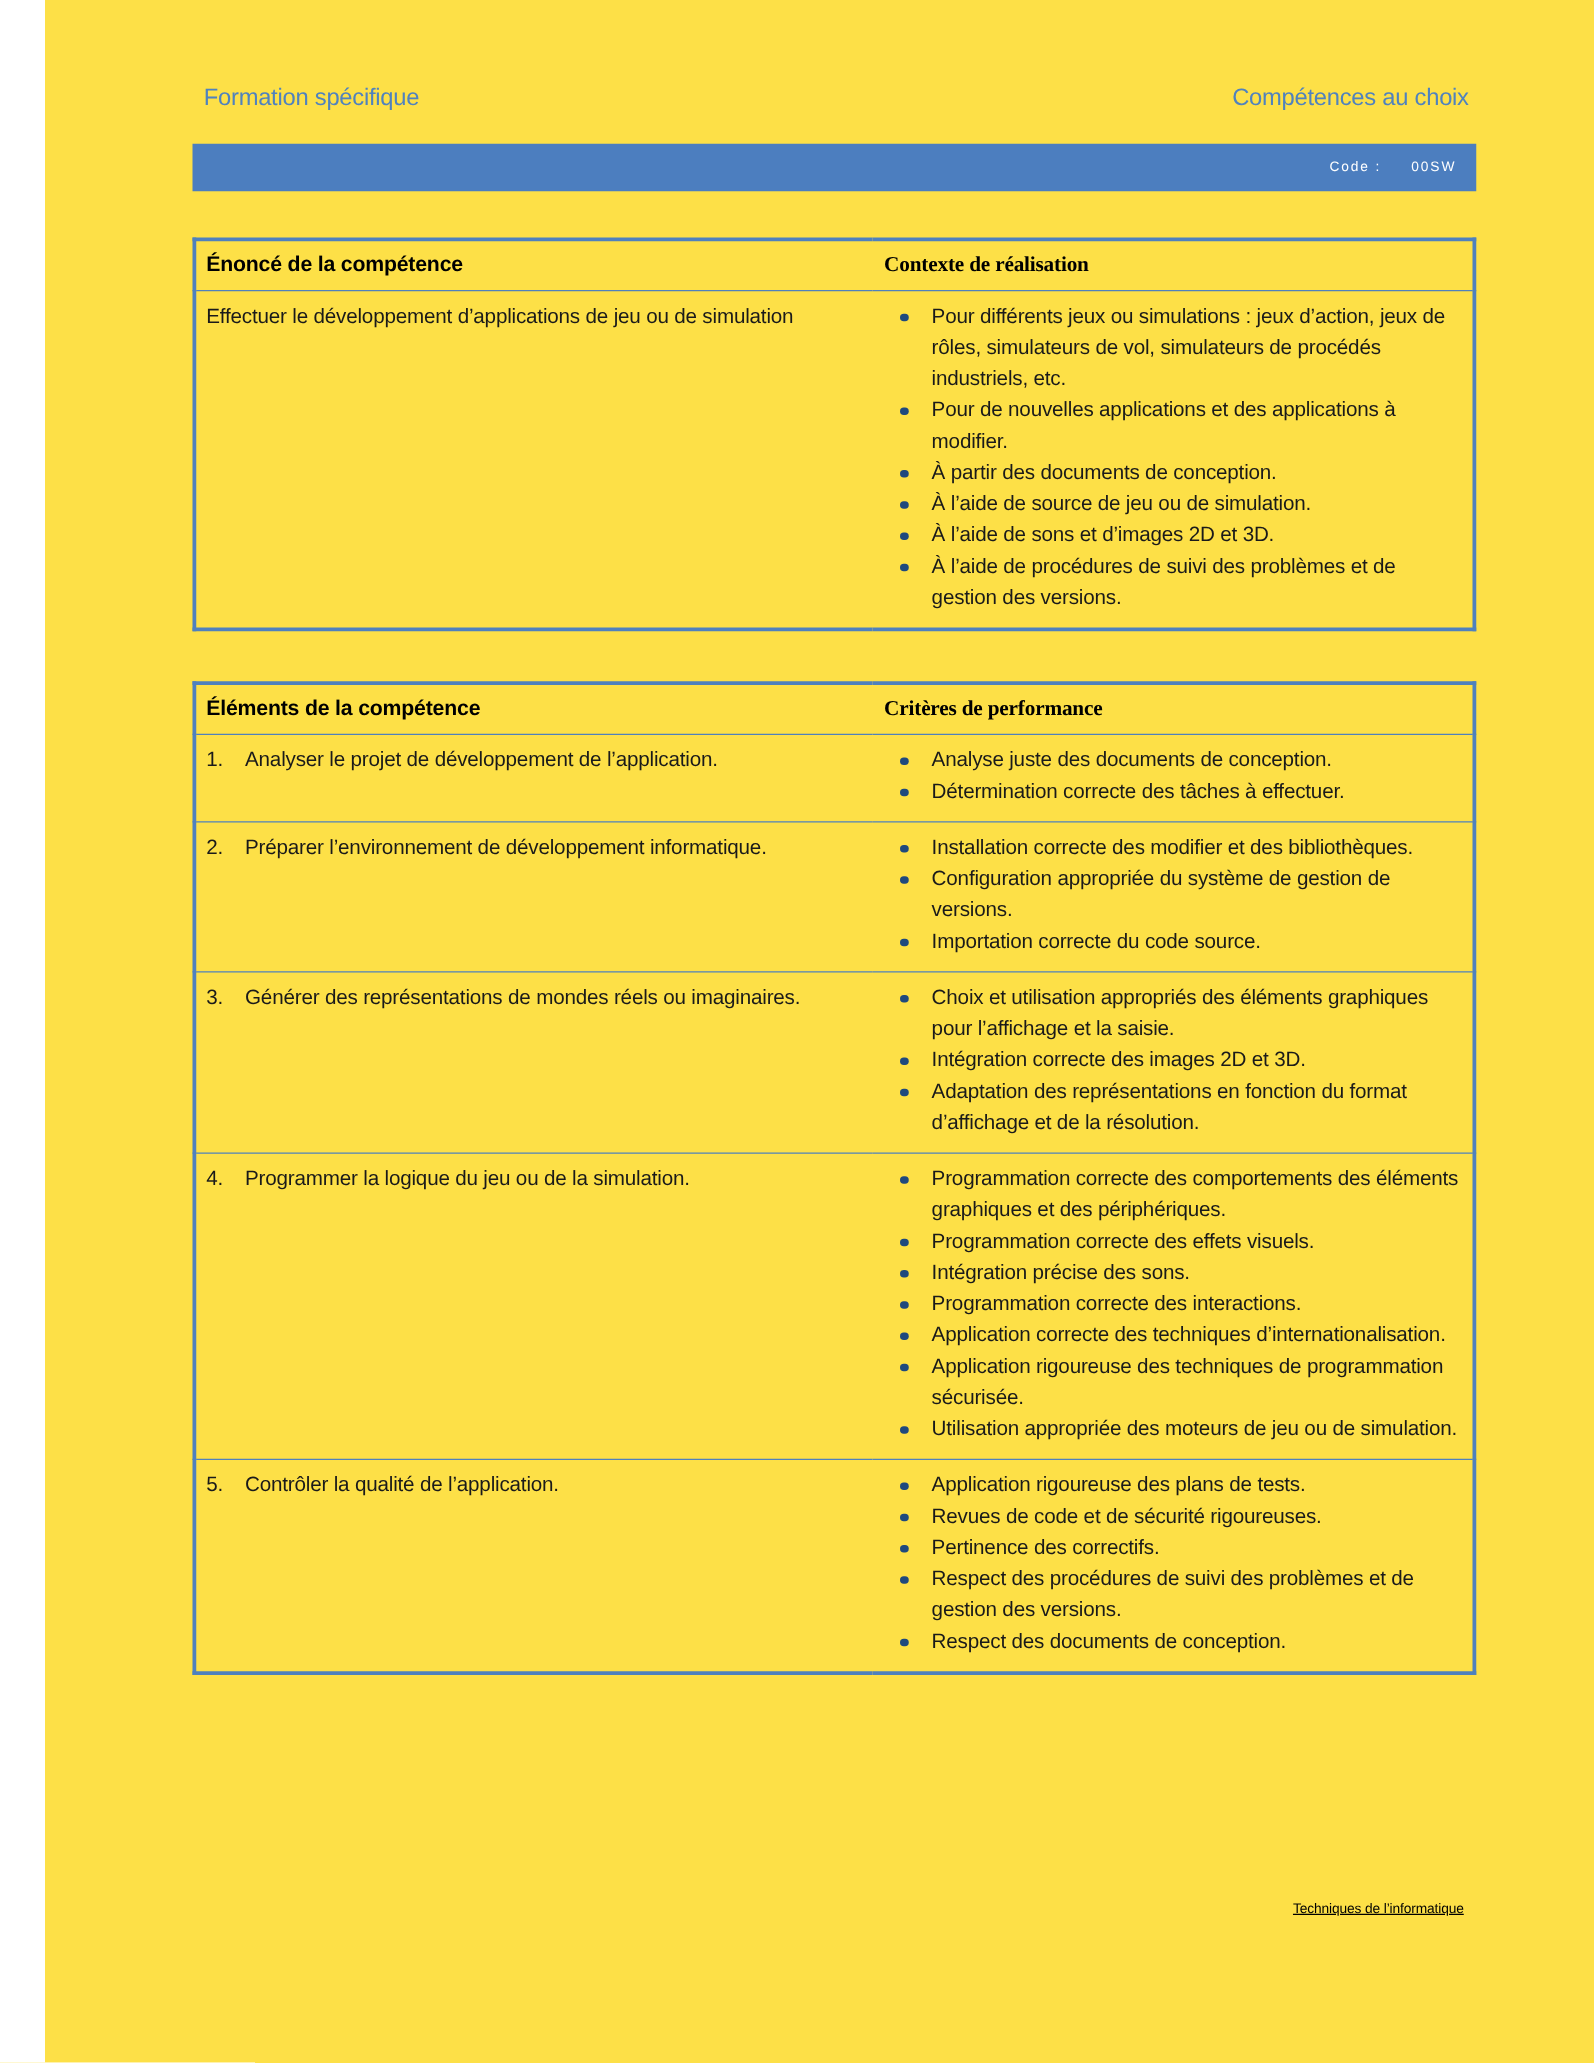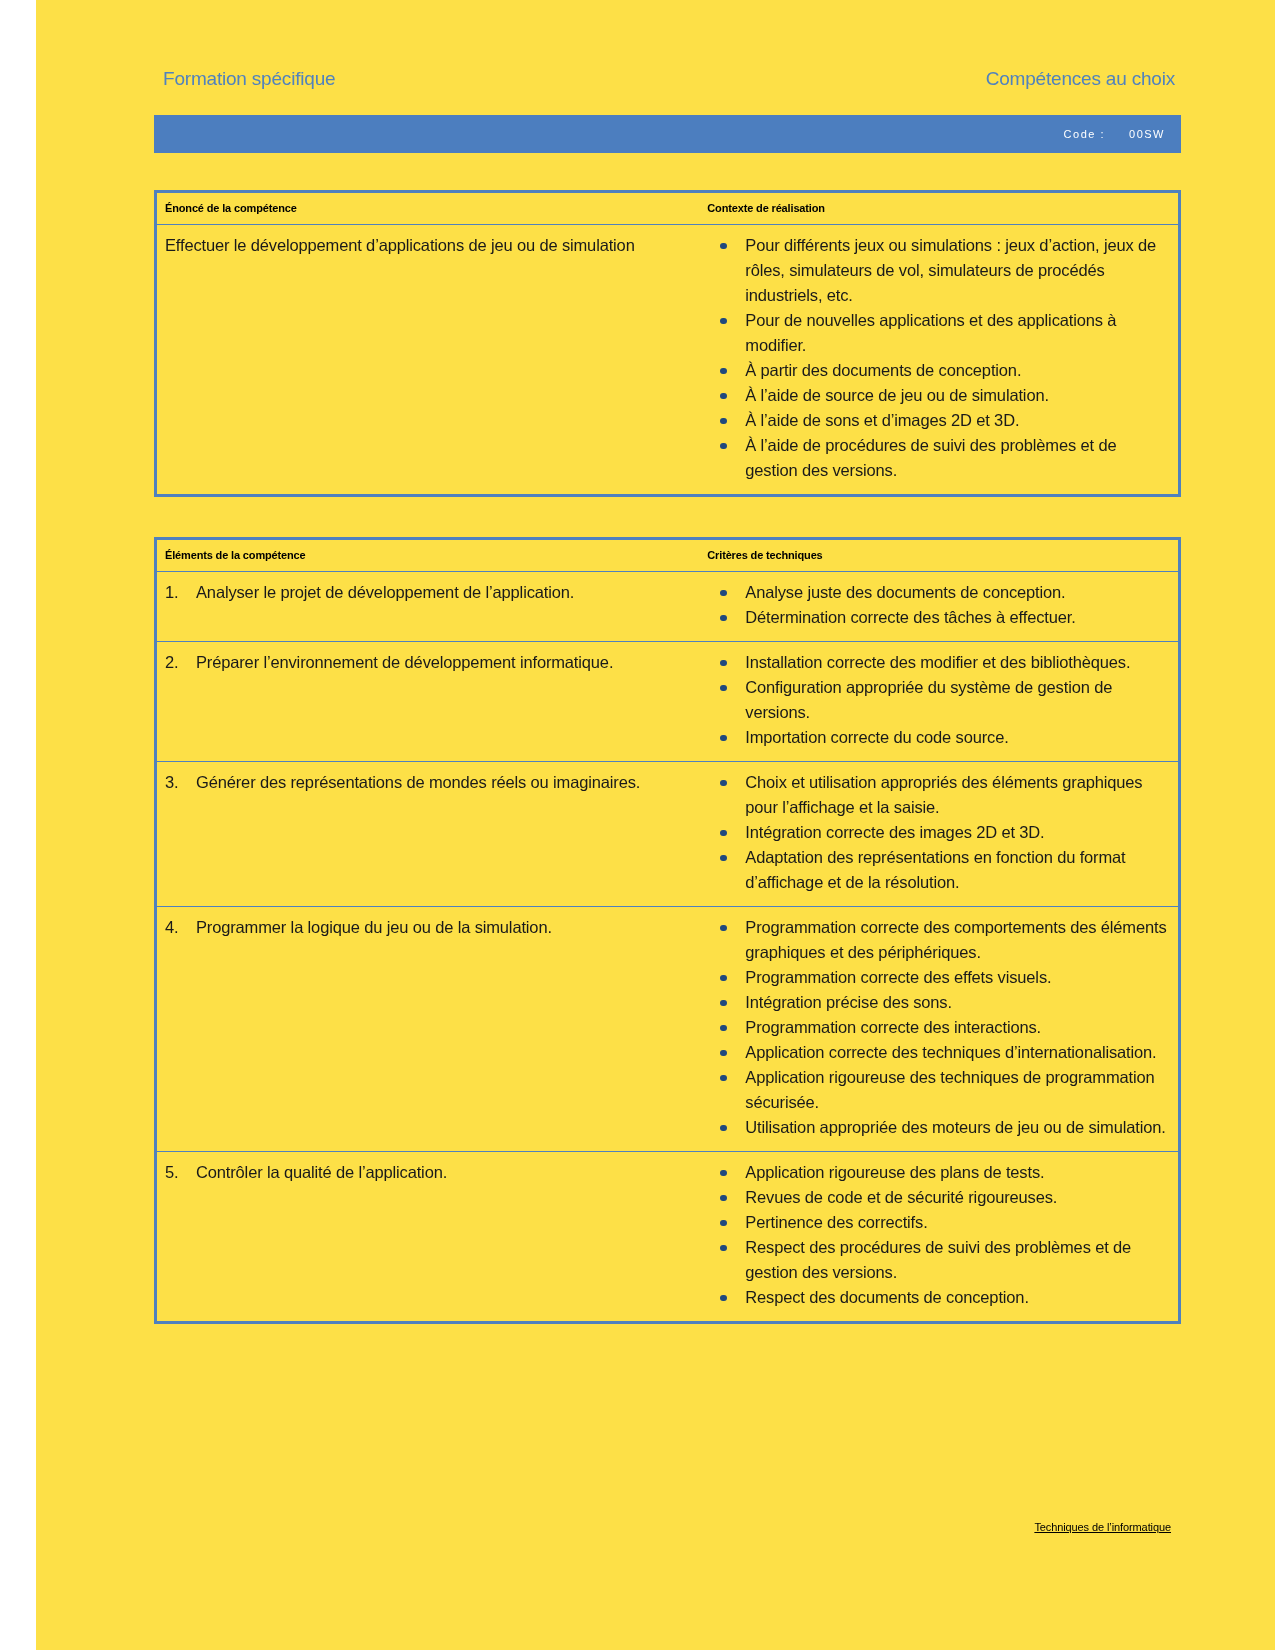--- a/index.html
+++ b/index.html
@@ -22,22 +22,22 @@
 
   
   .section-headings{position:relative;margin-top:27px;height:27px;}
   .heading{position:absolute;top:0;font-size:20px;font-weight:bold;color:var(--heading);letter-spacing:-0.3px;}
   .heading.objectif{left:9px;}
   .heading.standard{left:527px;}
 
   
   .comp-table{width:100%;border-collapse:collapse;border:3px solid var(--border);table-layout:fixed;font-size:16.5px;letter-spacing:-0.15px;margin-top:37px;}
   .comp-table.elements{margin-top:40px;}
-  .comp-table th{width:51.3%;text-align:left;font-weight:bold;color:#000;font-size:11px;padding:9px 8px 10px 8px;border-bottom:1px solid var(--border);vertical-align:top;}
-  .comp-table th + th{width:auto;padding-left:9px;}
+  .comp-table th{width:51.3%;text-align:left;font-weight:bold;color:#000;font-size:17px;padding:9px 8px 10px 8px;border-bottom:1px solid var(--border);vertical-align:top;}
+  .comp-table th + th{width:auto;padding-left:9px;font-family:Liberation Serif, serif;}
   .comp-table td{vertical-align:top;padding:8px 6px 11px 8px;line-height:25px;}
   .comp-table.elements tbody td{border-top:1px solid var(--border);}
 
   
   .bullets{list-style:none;margin:0;padding:0 0 0 11px;}
   .bullets li{position:relative;padding-left:28px;line-height:25px;}
   .bullets li::before{content:"";position:absolute;left:3px;top:9.5px;width:6.5px;height:6.5px;border-radius:50%;background:var(--bullet);}
 
   
   .numbered{display:flex;line-height:25px;}
@@ -94,21 +94,21 @@
             </ul>
         </td>
       </tr>
     </tbody>
   </table>
 
   <table class="comp-table elements">
     <thead>
       <tr>
         <th>Éléments de la compétence</th>
-        <th>Critères de techniques</th>
+        <th>Critères de performance</th>
       </tr>
     </thead>
     <tbody>
 
         <tr>
           <td>
             <div class="numbered">
               <span class="num">1.</span>
               <span class="etext">Analyser le projet de développement de l’application.</span>
             </div>

